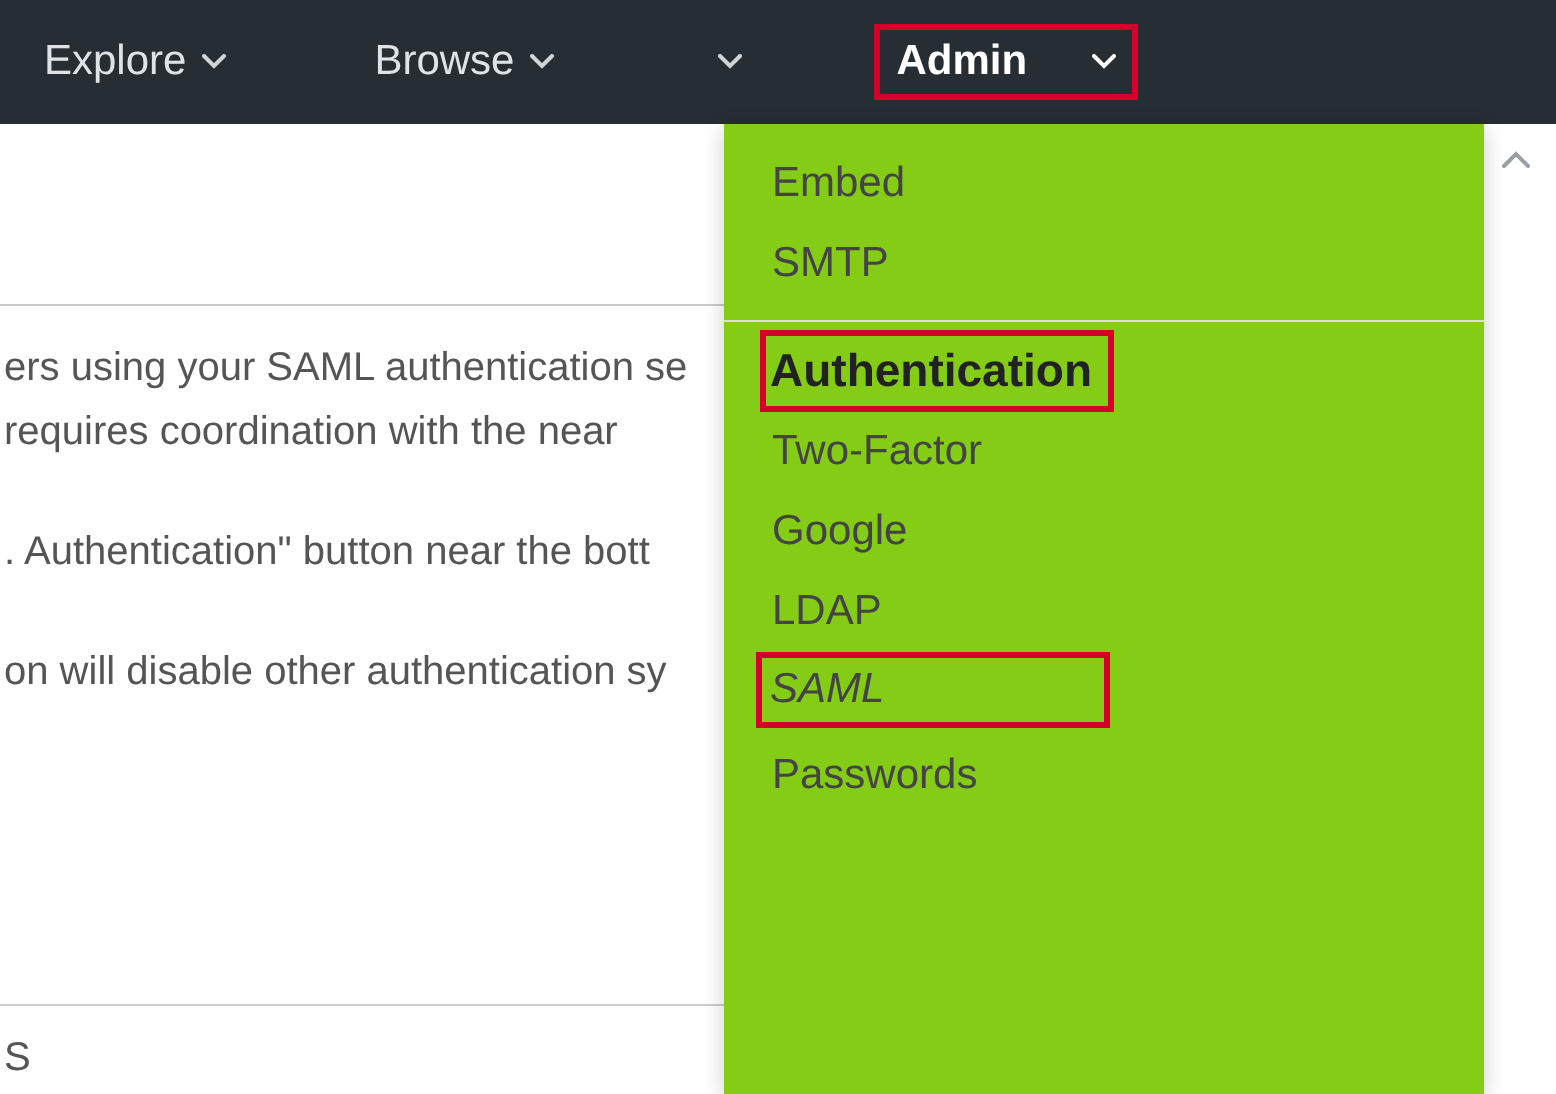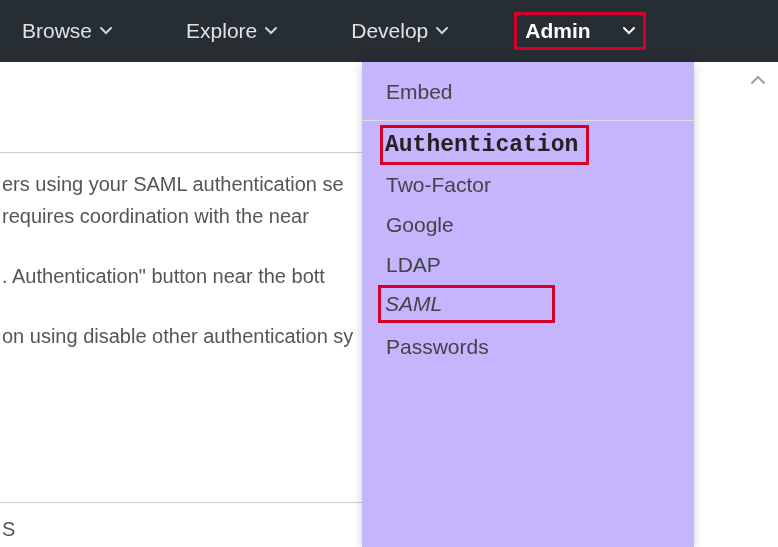--- a/index.html
+++ b/index.html
@@ -84,23 +84,23 @@
     left: 2px;
     top: 456px;
     font-size: 20px;
     color: #555;
   }
 
   .dropdown {
     position: absolute;
     left: 362px;
     top: 0;
-    width: 332px;
+    width: 380px;
     height: 485px;
-    background: #c4b5fd;
+    background: #84cc16;
     box-shadow: 0 2px 10px rgba(0,0,0,0.2);
     border-top: none;
   }
   .dropdown .inner {
     padding: 0 20px;
   }
   .dd-item {
     font-size: 21px;
     color: #444;
     padding: 8px 4px;
@@ -116,21 +116,20 @@
   }
   .dd-divider {
     border-top: 1px solid #ddd;
     margin: 8px -20px 4px -20px;
   }
   .highlight-auth {
     border: 3px solid #d4002a;
     display: inline-block;
     padding: 4px 8px 4px 2px;
     margin-left: -2px;
-    font-family: Liberation Mono, monospace;
   }
   .highlight-saml {
     border: 3px solid #d4002a;
     display: inline-block;
     padding: 4px 110px 4px 4px;
     margin-left: -4px;
     font-style: italic;
   }
 
   .scroll-chevron {
@@ -143,38 +142,37 @@
     display:flex;
     align-items:center;
     justify-content:center;
   }
   .scroll-up { top: 8px; }
 </style>
 </head>
 <body>
 
 <div class="navbar">
+  <div class="nav-item">
+    <span class="nav-label">Explore</span>
+    <span class="chevron">
+      <svg width="12" height="8" viewBox="0 0 12 8">
+          <path d="M1 1 L6 6 L11 1" stroke="#cfd4d8" stroke-width="2" fill="none" stroke-linecap="round"></path>
+        </svg>
+    </span>
+  </div>
   <div class="nav-item">
     <span class="nav-label">Browse</span>
     <span class="chevron">
       <svg width="12" height="8" viewBox="0 0 12 8">
           <path d="M1 1 L6 6 L11 1" stroke="#cfd4d8" stroke-width="2" fill="none" stroke-linecap="round"></path>
         </svg>
     </span>
   </div>
   <div class="nav-item">
-    <span class="nav-label">Explore</span>
-    <span class="chevron">
-      <svg width="12" height="8" viewBox="0 0 12 8">
-          <path d="M1 1 L6 6 L11 1" stroke="#cfd4d8" stroke-width="2" fill="none" stroke-linecap="round"></path>
-        </svg>
-    </span>
-  </div>
-  <div class="nav-item">
-    <span class="nav-label">Develop</span>
     <span class="chevron">
       <svg width="12" height="8" viewBox="0 0 12 8">
           <path d="M1 1 L6 6 L11 1" stroke="#cfd4d8" stroke-width="2" fill="none" stroke-linecap="round"></path>
         </svg>
     </span>
   </div>
   <div class="admin-wrap">
     <div class="nav-item" style="margin-right:0;padding:0;">
       <span class="nav-label">Admin</span>
       <span class="chevron">
@@ -192,31 +190,32 @@
 
   <div class="bg-text">
     <p style="margin-top:16px;">
       <span>ers using your SAML authentication se</span><br>
       <span> requires coordination with the near</span>
     </p>
     <p>
       <span>. Authentication" button near the bott</span>
     </p>
     <p>
-      <span>on using disable other authentication sy</span>
+      <span>on will disable other authentication sy</span>
     </p>
   </div>
 
   <div class="hr2"></div>
   <div class="s-letter">S</div>
 
   <div class="dropdown">
     <div class="inner">
       <div style="height:10px;"></div>
       <div class="dd-item">Embed</div>
+      <div class="dd-item">SMTP</div>
       <div class="dd-divider"></div>
       <div>
         <span class="highlight-auth">
           <span class="dd-header" style="padding:0;">Authentication</span>
         </span>
       </div>
       <div class="dd-item">Two-Factor</div>
       <div class="dd-item">Google</div>
       <div class="dd-item">LDAP</div>
       <div>

